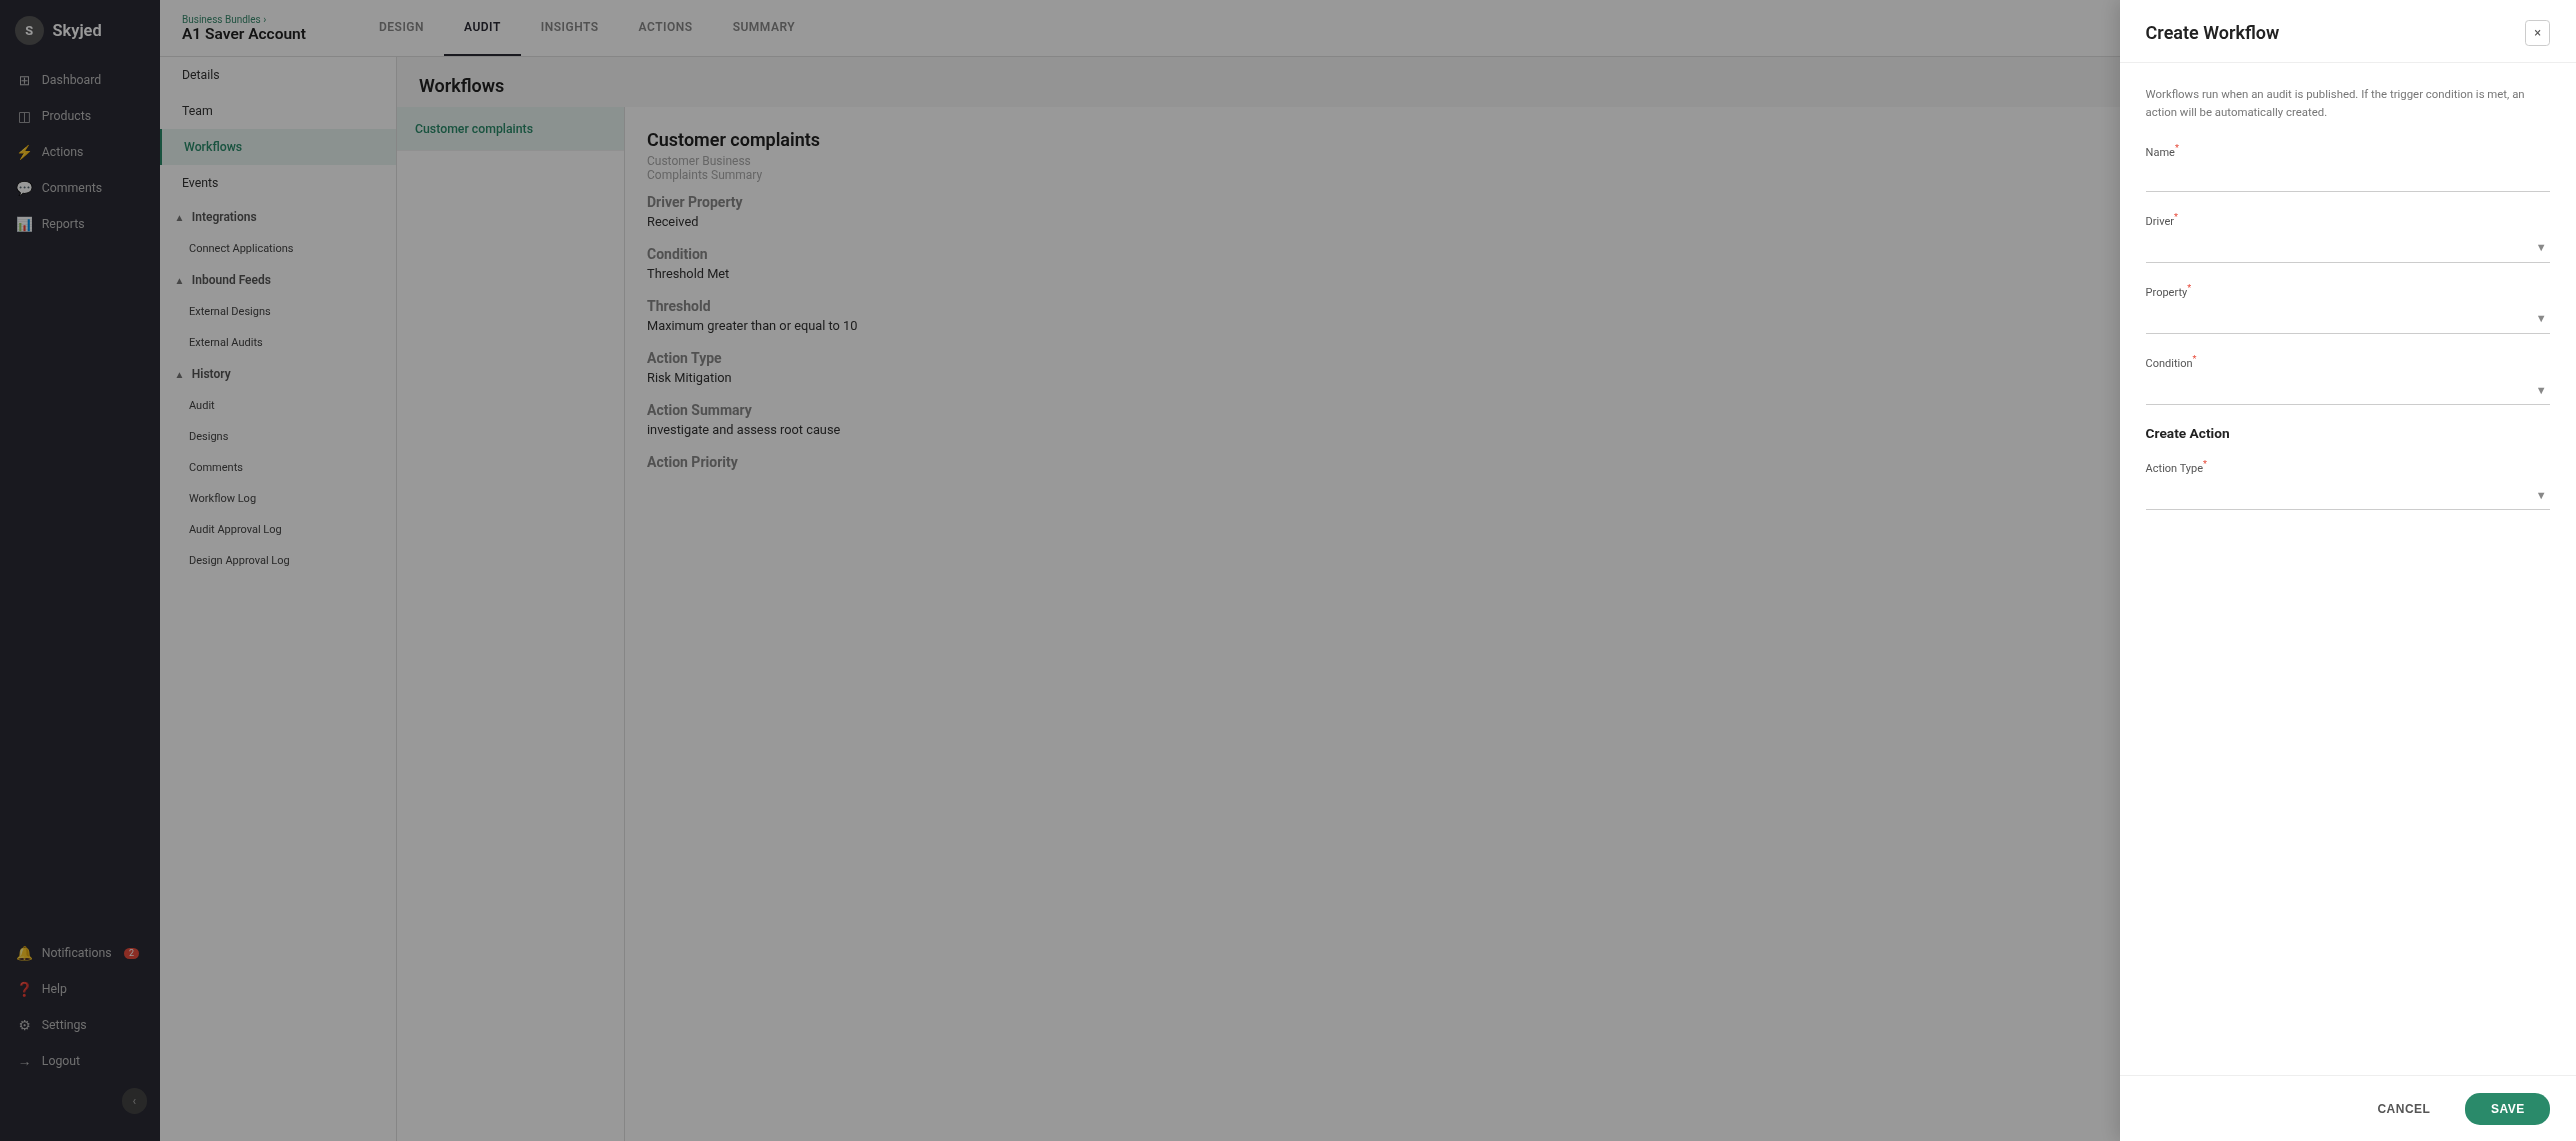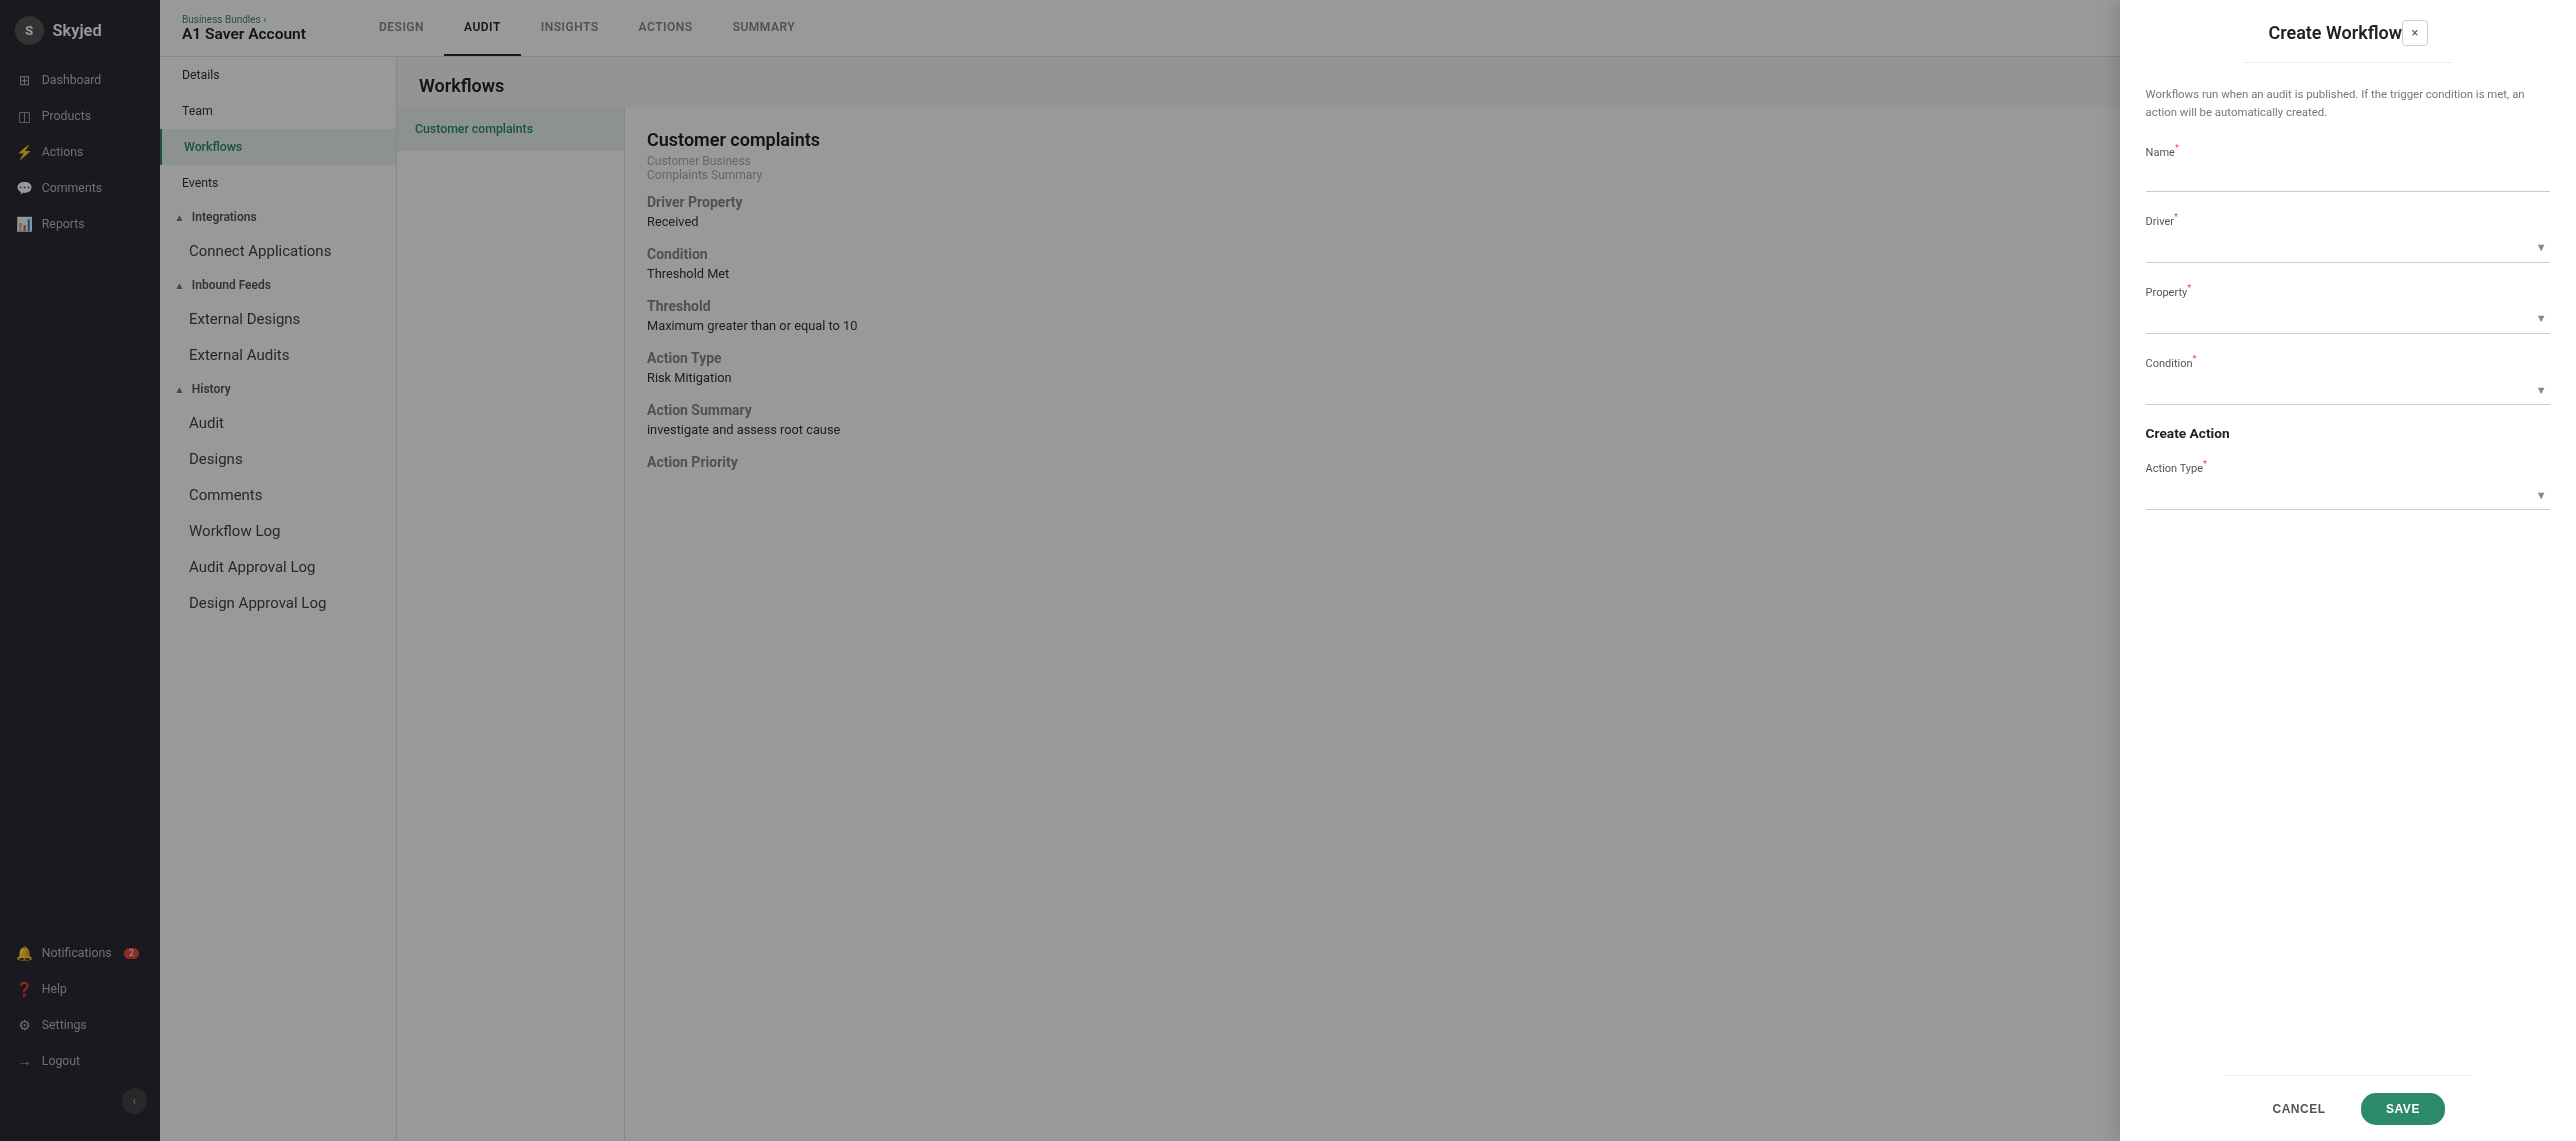--- a/index.html
+++ b/index.html
@@ -156,21 +156,21 @@
       color: #555;
       font-weight: 600;
       display: flex;
       align-items: center;
       gap: 7.3px;
       cursor: pointer;
     }
     .left-panel-section .chevron { font-size: 10px; color: #777; }
     .left-panel-subitem {
       padding: 9px 29px;
-      font-size: 15px;
+      font-size: 11px;
       color: #444;
       cursor: pointer;
     }
 
     
     .workflows-area {
       flex: 1;
       display: flex;
       flex-direction: column;
       overflow: hidden;
@@ -243,21 +243,20 @@
       justify-content: flex-end;
       z-index: 100;
     }
     .modal-panel {
       width: 456px;
       background: white;
       display: flex;
       flex-direction: column;
       height: 100%;
       box-shadow: -3.7px 0 18px rgba(0,0,0,0.15);
-      align-items: center;
     }
     .modal-header {
       display: flex;
       align-items: center;
       justify-content: space-between;
       padding: 20px 25.6px 16.4px;
       border-bottom: 0.9px solid #eee;
     }
     .modal-title {
       font-size: 18px;

